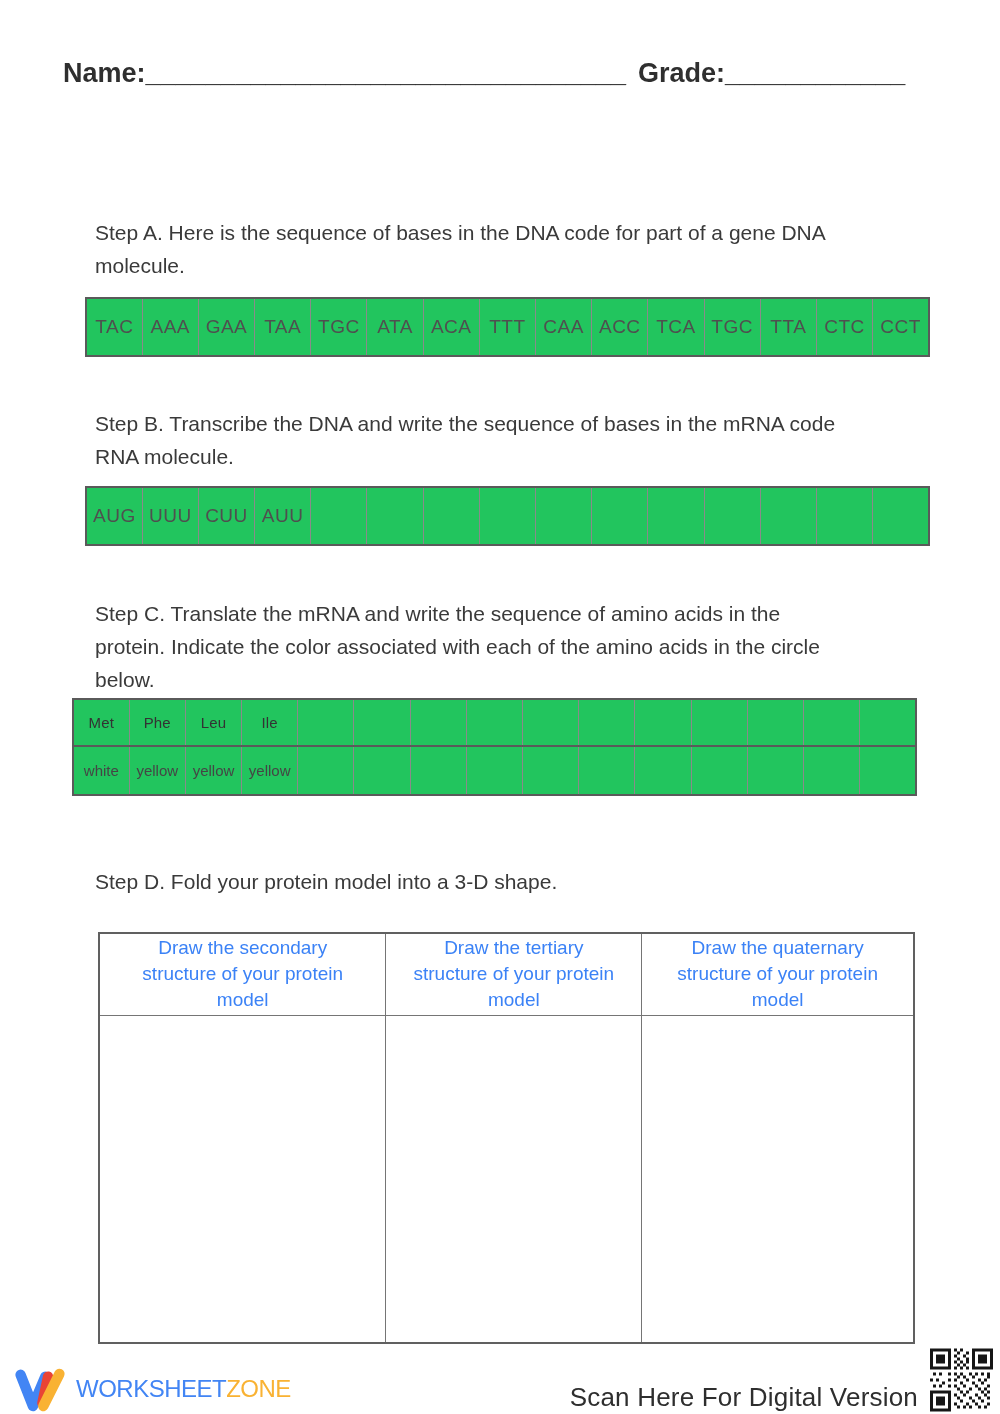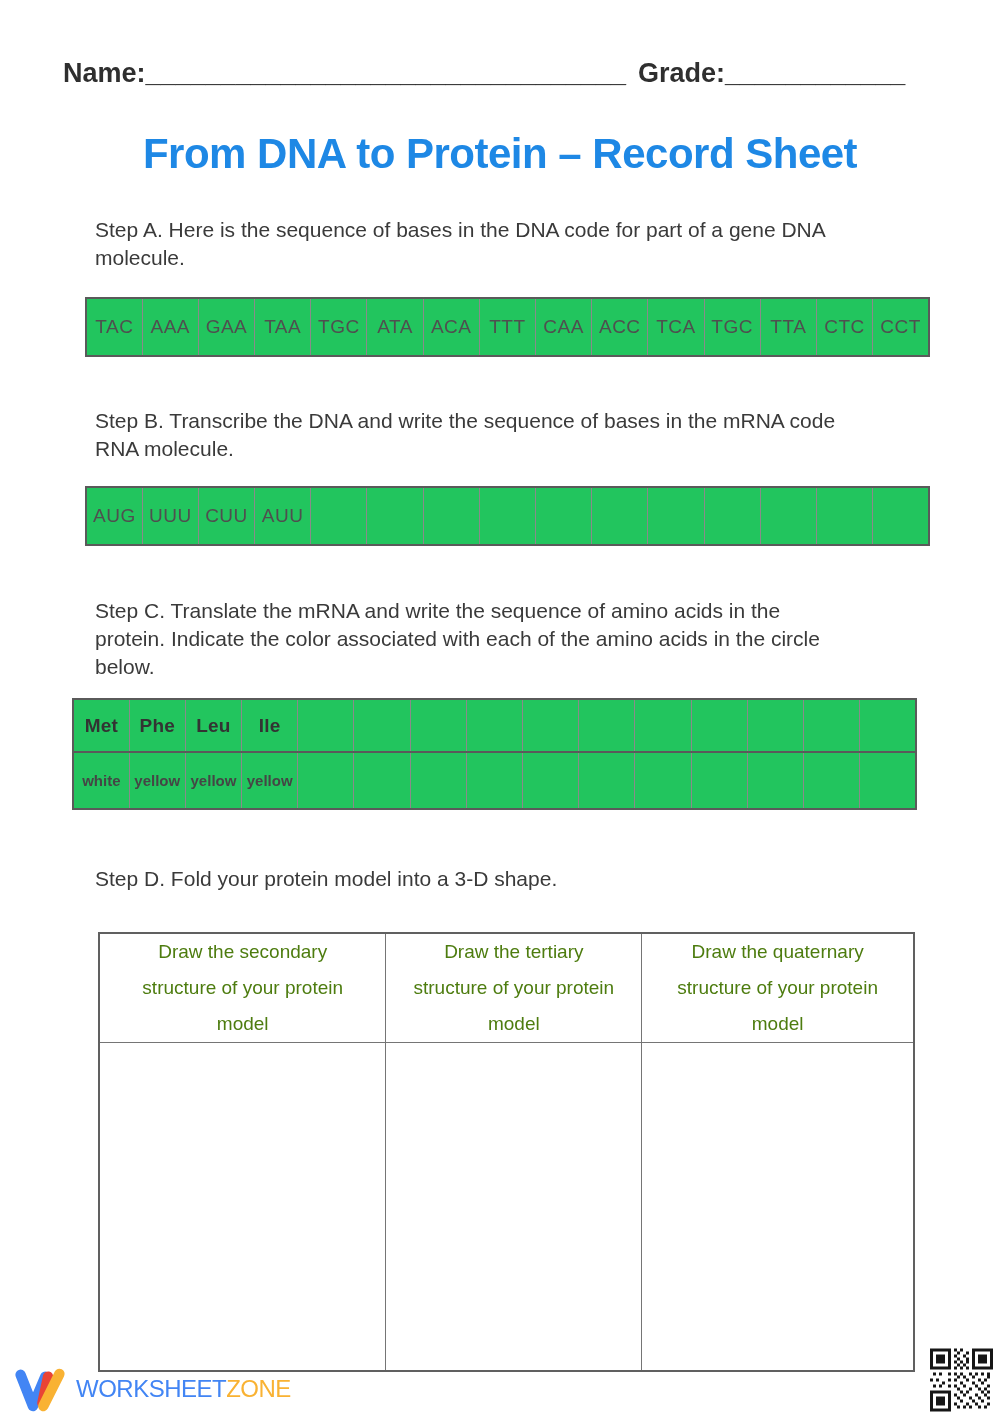--- a/index.html
+++ b/index.html
@@ -33,21 +33,21 @@
     text-align: center;
     font-size: 42px; font-weight: 700;
     color: #1e88e5;
     letter-spacing: -0.5px;
   }
 
   
   .step {
     position: absolute;
     left: 95px; width: 830px;
-    font-size: 21px; line-height: 28px;
+    font-size: 21px; line-height: 33px;
     color: #3a3a3a;
     white-space: pre-line;
   }
   .step-a { top: 212px; }
   .step-b { top: 403px; }
   .step-c { top: 593px; }
   .step-d { top: 861px; }
 
   
   table { border-collapse: collapse; table-layout: fixed; }
@@ -62,41 +62,41 @@
   .strip td {
     border: 1px solid #8a8a8a;
     height: 58px;
     text-align: center; vertical-align: middle;
     font-size: 19px; color: #4f4f4f; letter-spacing: 0.5px;
   }
 
   
   .amino { left: 72px; top: 694px; width: 845px; }
   .amino tr.acids td {
-    height: 53px; border-bottom: 2px solid #5a5a5a;
-    font-weight: 700; font-size: 19px; color: #333333; letter-spacing: 0.2px;
+    height: 47px; border-bottom: 2px solid #5a5a5a;
+    font-weight: 400; font-size: 15px; color: #333333; letter-spacing: 0.2px;
   }
   .amino tr.acid-colors td {
-    height: 57px;
-    font-size: 15px; color: #454545; font-weight: 700; letter-spacing: 0;
+    height: 49px;
+    font-size: 15px; color: #454545; font-weight: 400; letter-spacing: 0;
   }
 
   
   .protein {
     position: absolute;
     left: 98px; top: 928px; width: 817px;
     border: 2px solid #606060;
   }
   .protein td {
     border: 1px solid #757575;
     text-align: center; vertical-align: middle;
   }
   .protein .col-head {
     height: 82px;
-    font-size: 19px; line-height: 36px; color: #4d7c0f;
+    font-size: 19px; line-height: 26px; color: #3b82f6;
     padding: 0 22px;
   }
   .protein .draw-area { height: 328px; background: #ffffff; }
 
   
   .brand {
     position: absolute;
     left: 14px; top: 1358px; height: 54px;
     display: flex; align-items: center; gap: 9px;
   }
@@ -116,21 +116,20 @@
 
 <div class="page">
 
   <div class="name-row">
     <span>Name:</span>
     <span class="blank-line">________________________________</span>
     <span class="grade-label">Grade:</span>
     <span class="blank-line">____________</span>
   </div>
 
-  <h1 class="title">From DNA to Protein – Record Sheet</h1>
 
   <p class="step step-a">Step A. Here is the sequence of bases in the DNA code for part of a gene DNA
 molecule.</p>
 
   <table class="strip strip-a">
     <tbody>
       <tr>
           <td>TAC</td>
           <td>AAA</td>
           <td>GAA</td>
@@ -244,20 +243,21 @@
     <svg width="53" height="50" viewBox="0 0 56 52">
       <path d="M7 11 L20 44 L33 13" fill="none" stroke="#4285f4" stroke-width="11" stroke-linecap="round" stroke-linejoin="round"></path>
       <path d="M36 13 L30 41" fill="none" stroke="#e94335" stroke-width="11" stroke-linecap="round"></path>
       <path d="M31 44 L48 10" fill="none" stroke="#f9b233" stroke-width="11" stroke-linecap="round"></path>
     </svg>
     <span class="brand-text">
       <span class="brand-worksheet">WORKSHEET</span><span class="brand-zone">ZONE</span>
     </span>
   </div>
 
+  <div class="scan-text">Scan Here For Digital Version</div>
 
   <svg class="qr" width="63" height="64" viewBox="0 0 63 63">
     <rect x="0" y="0" width="63" height="63" fill="#ffffff"></rect>
     <g fill="#161616">
       <path fill-rule="evenodd" d="M0 0h21v21H0z M3 3h15v15H3z"></path>
       <rect x="6" y="6" width="9" height="9"></rect>
       <path fill-rule="evenodd" d="M42 0h21v21H42z M45 3h15v15H45z"></path>
       <rect x="48" y="6" width="9" height="9"></rect>
       <path fill-rule="evenodd" d="M0 42h21v21H0z M3 45h15v15H3z"></path>
       <rect x="6" y="48" width="9" height="9"></rect>

